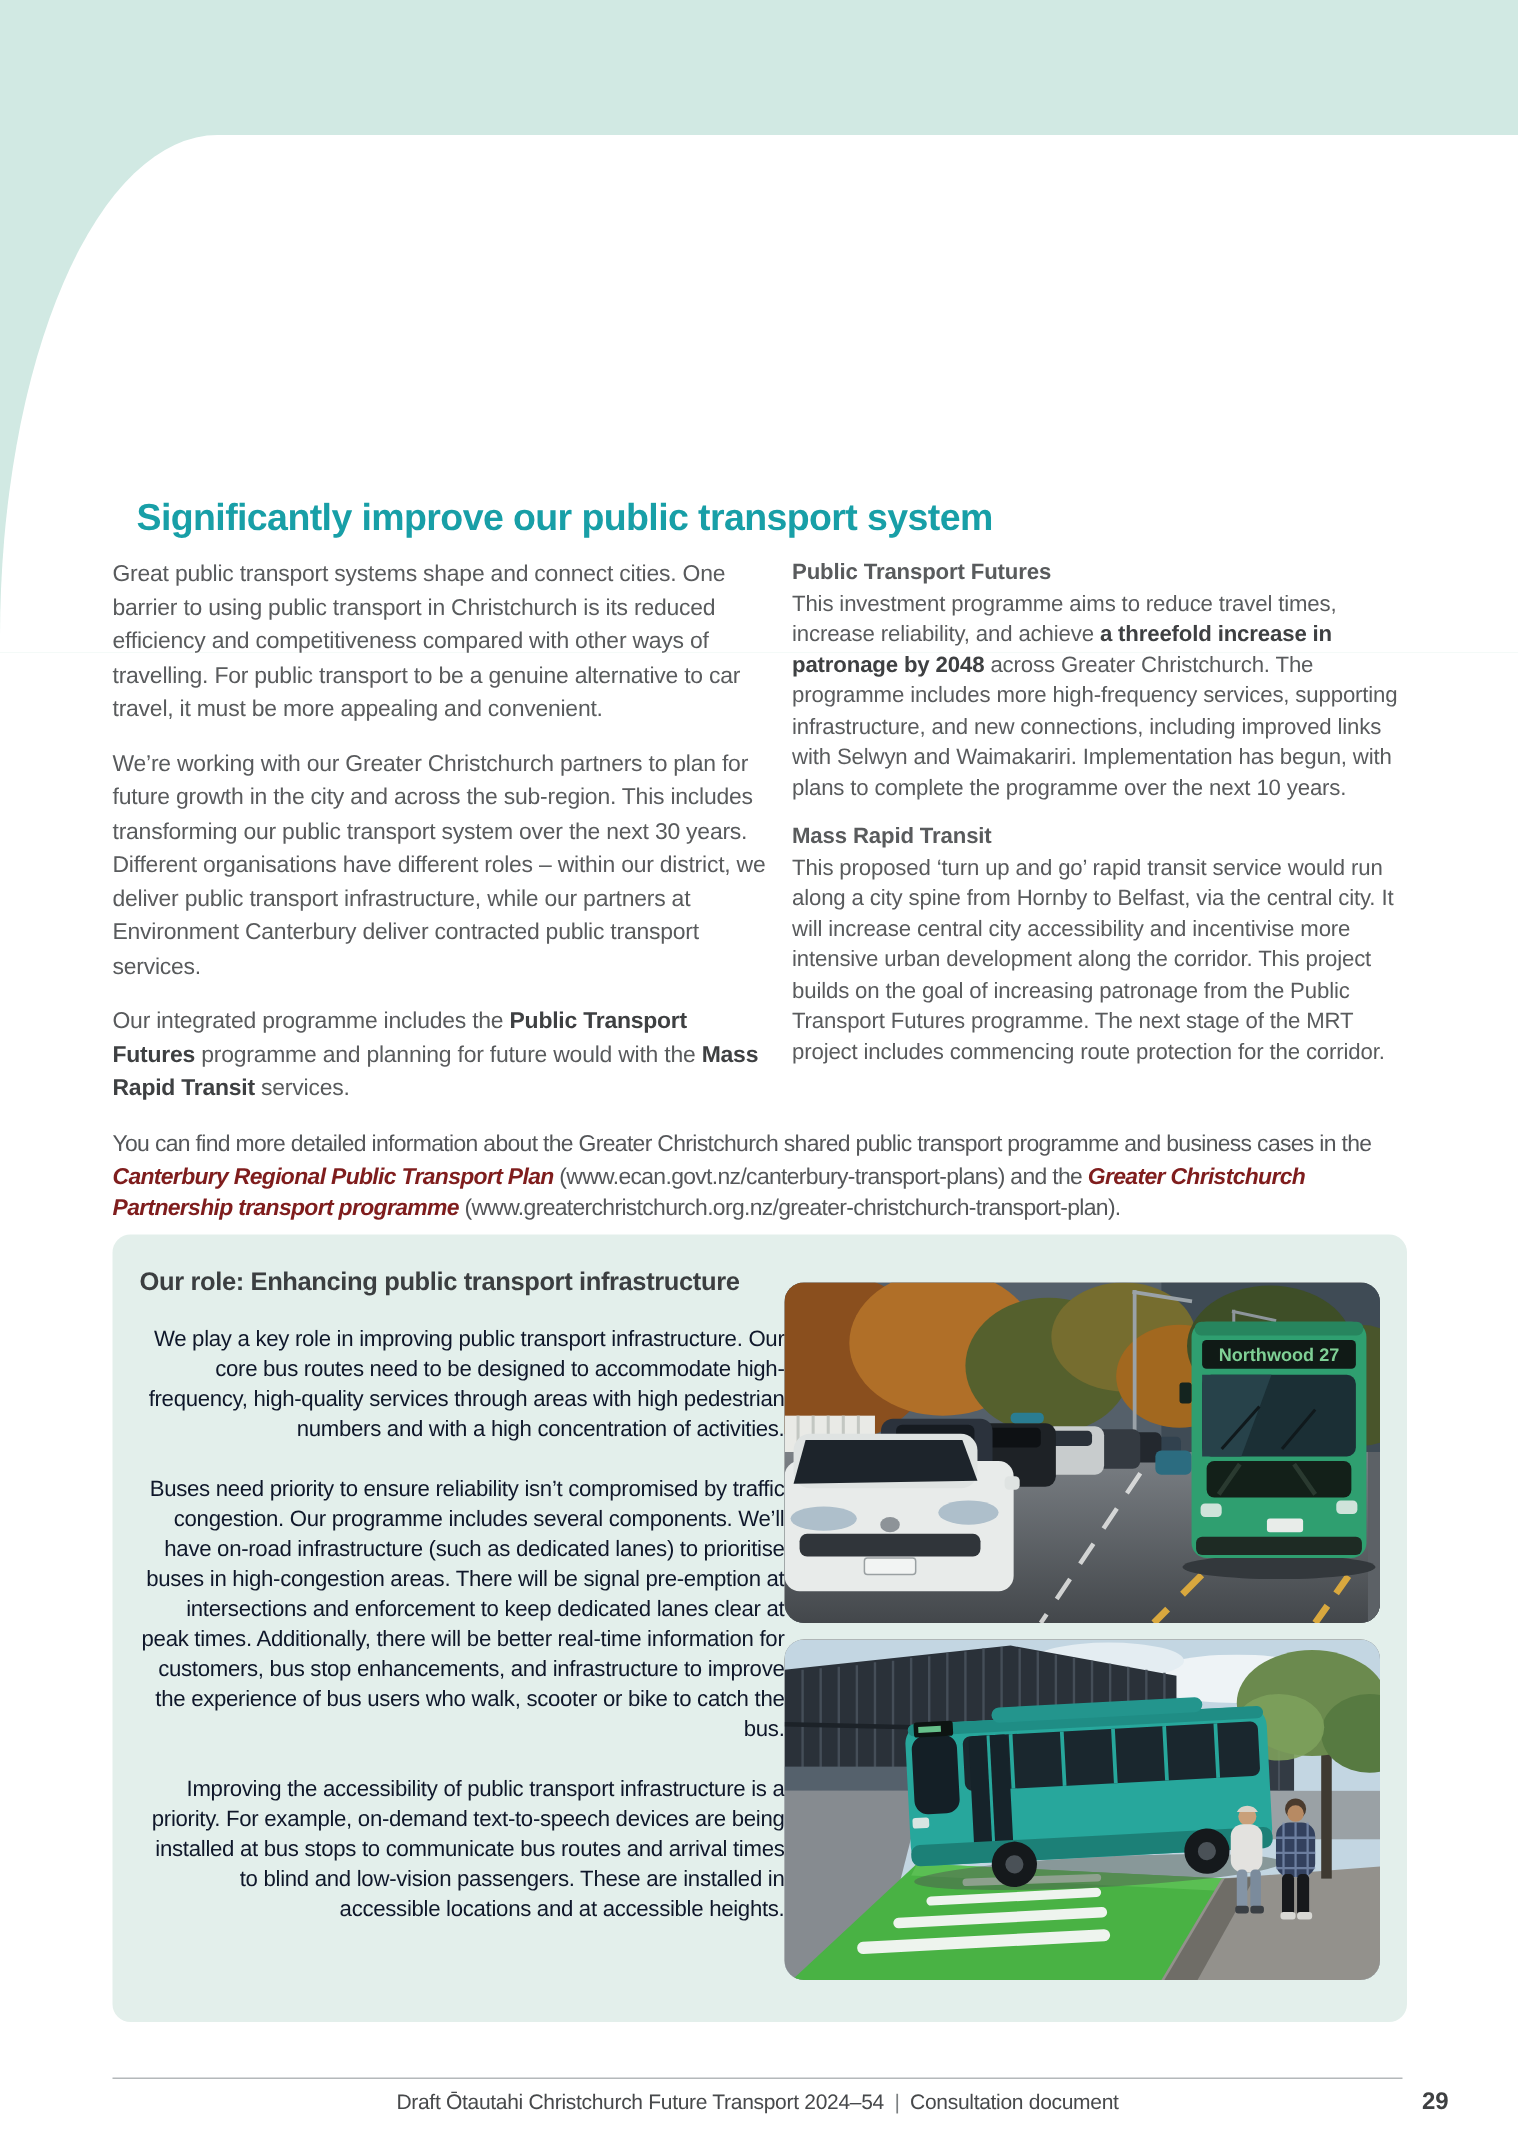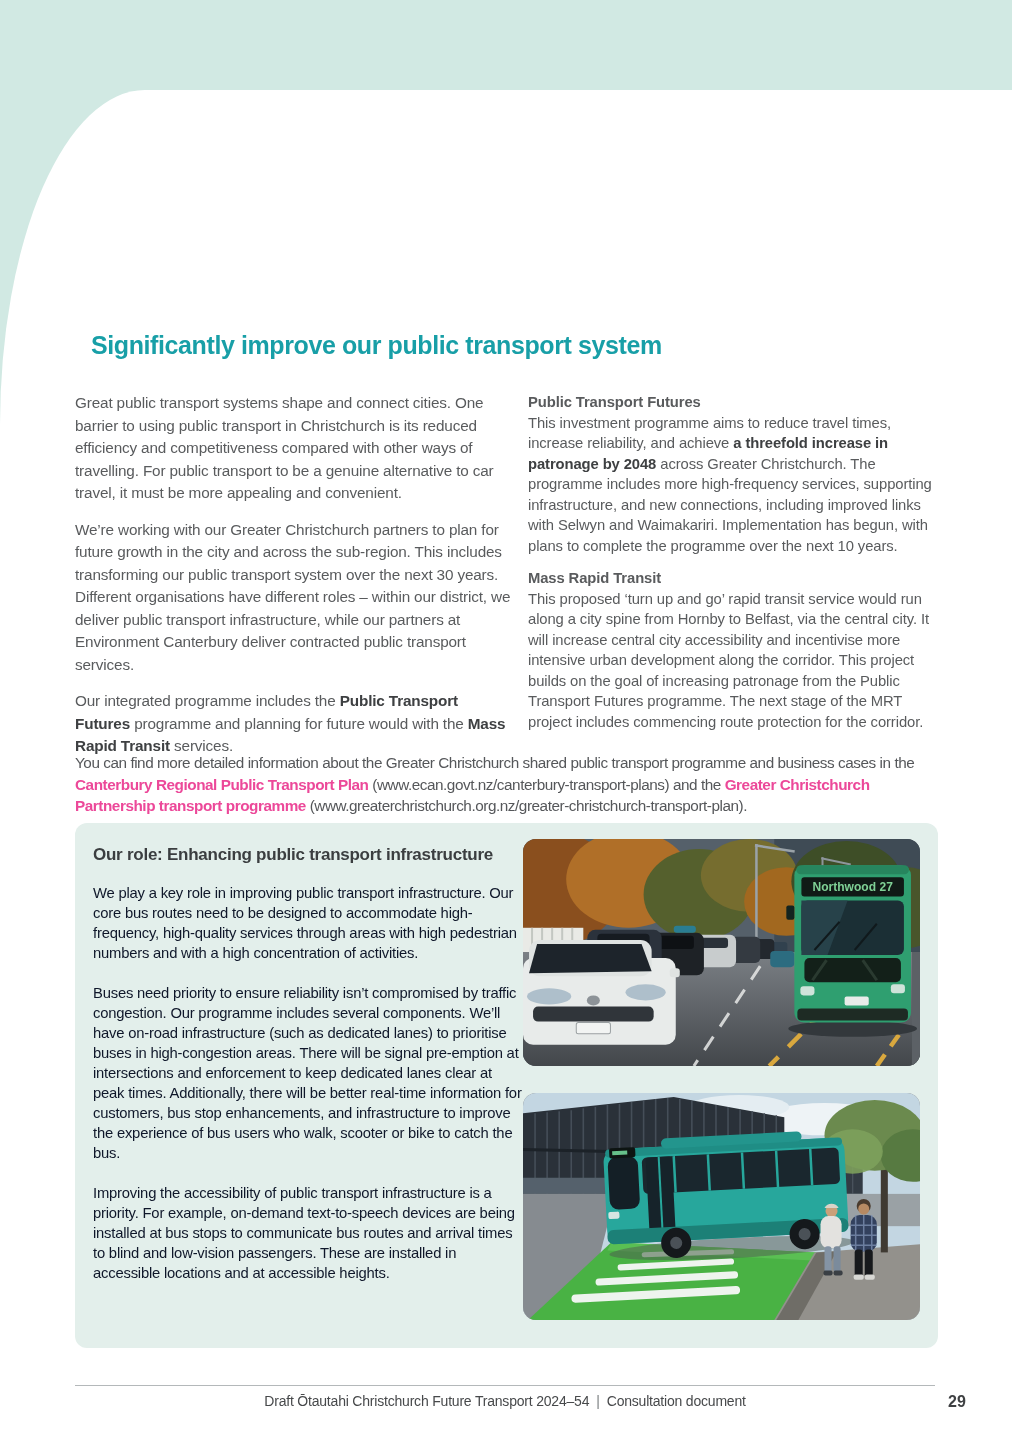--- a/index.html
+++ b/index.html
@@ -10,42 +10,42 @@
     -webkit-font-smoothing:antialiased;
   }
   
   .mint-header { position:absolute; top:0; left:0; width:100%; height:435px; background:#d1e9e3; }
   .white-curve { position:absolute; top:90px; left:0; width:100%; height:345px; background:#ffffff;
                  border-top-left-radius:145px 335px; }
 
   h1.page-title { position:absolute; left:75px; top:312px; margin:16px;
     font-size:25px; line-height:34px; font-weight:700; letter-spacing:-0.4px; color:#189fa7; }
 
-  .col { position:absolute; top:372px;margin-top:20px; }
+  .col { position:absolute; top:372px; }
   .col-left  { left:75px;  width:436px; }
   .col-right { left:528px; width:418px; }
   .col-left  p.body { font-size:15.3px; line-height:22.5px; margin:0 0 14px 0; letter-spacing:-0.15px; color:#595b5d; }
   .col-right p.body { font-size:14.8px; line-height:20.5px; margin:0 0 12px 0; letter-spacing:-0.1px; color:#595b5d; }
   p.body strong, .subhead { color:#3e4042; }
   p.subhead { font-weight:700; margin-bottom:0 !important; }
 
   .note { position:absolute; left:75px; top:737px; width:868px;
     font-size:15.3px; line-height:21.5px; letter-spacing:-0.45px; color:#55575a; }
-  .note strong { color:#ec4899; }
+  .note strong { color:#7f1d1d;font-style:italic; }
 
   .role-box { position:absolute; left:75px; top:823px; width:863px; height:525px;
-    background:#e3efeb; border-radius:12px; }
+    background:#e3efeb; border-radius:12px;text-align:right; }
   .role-box h2 { position:absolute; left:18px; top:22px; margin:0;
     font-size:17px; font-weight:700; letter-spacing:-0.25px; color:#3b3e40; }
   .role-text { position:absolute; left:18px; top:60px; width:430px; }
   .role-text p { font-size:14.8px; line-height:20px; margin:0 0 20px 0; letter-spacing:-0.2px; color:#0f172a; }
 
   figure.photo { position:absolute; width:397px; height:227px; margin:0;
     border-radius:13px; overflow:hidden; background:#777; }
-  .photo-1 { left:448px; top:16px; }
+  .photo-1 { left:448px; top:32px; }
   .photo-2 { left:448px; top:270px; }
   figure.photo svg { display:block; width:100%; height:100%; }
 
   .footer-rule { position:absolute; left:75px; top:1385px; width:860px; height:1px; background:#b4b8ba; }
   .footer { position:absolute; left:75px; top:1393px; width:860px; text-align:center;
     font-size:14px; color:#47494b; letter-spacing:-0.2px; }
   .footer .sep { margin:0 7px; color:#7c8082; }
   .page-num { position:absolute; left:948px; top:1393px; font-size:16px; font-weight:700; color:#3e4042; }
 </style>
 </head>

